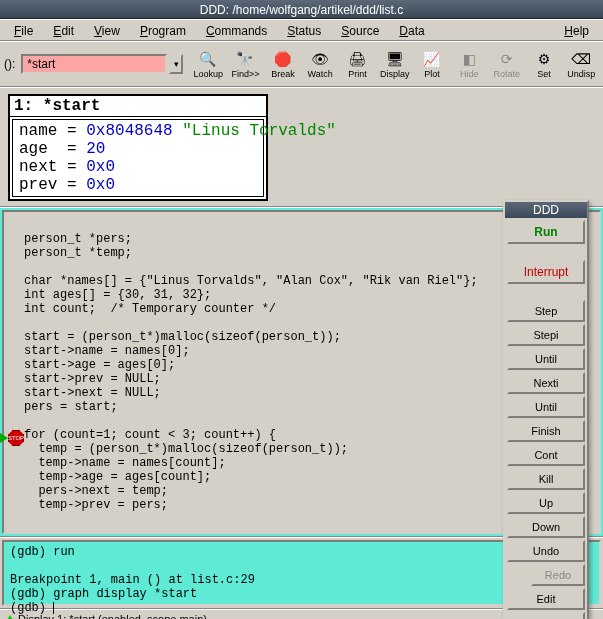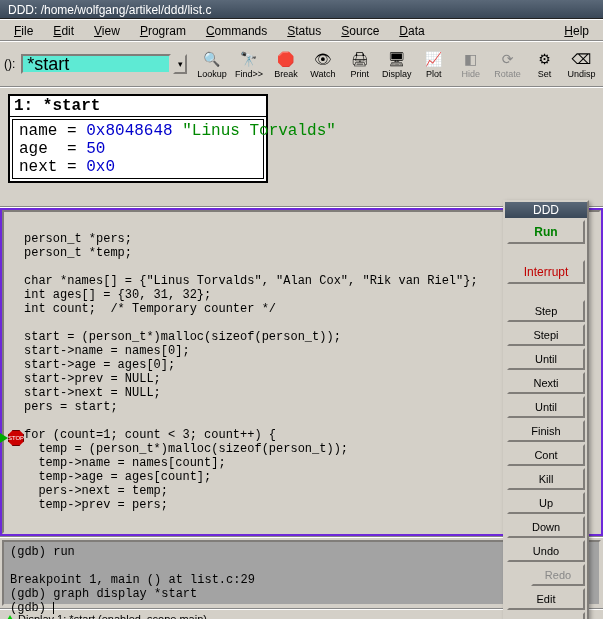--- a/index.html
+++ b/index.html
@@ -12,20 +12,21 @@
   overflow: hidden;
   color: #000;
 }
 .titlebar {
   background: linear-gradient(#5a6878, #3a4858);
   color: #fff;
   padding: 3px 8px;
   font-size: 12px;
   border-bottom: 1px solid #222;
   height: 19px;
+  text-align: center;
 }
 .menubar {
   background: #d4d0c8;
   border-top: 1px solid #fff;
   border-bottom: 1px solid #888;
   padding: 2px 4px;
   display: flex;
   height: 22px;
 }
 .menubar .menu-item {
@@ -42,24 +43,24 @@
   display: flex;
   align-items: center;
   gap: 2px;
   height: 46px;
 }
 .toolbar-label { margin-right: 4px; }
 .arg-input {
   width: 150px;
   height: 20px;
   border: 2px inset #d4d0c8;
-  background: #5eead4;
+  background: #fca5a5;
   padding: 1px 4px;
   font-family: inherit;
-  font-size: 18px;
+  font-size: 12px;
 }
 .dropdown-btn {
   width: 16px; height: 20px;
   border: 2px outset #d4d0c8;
   background: #d4d0c8;
   display: flex; align-items: center; justify-content: center;
   font-size: 9px;
 }
 .tool-btn {
   width: 42px;
@@ -108,21 +109,21 @@
   padding: 2px 6px;
   border: 1px solid #000;
   margin: 2px;
 }
 .display-body .row { white-space: pre; }
 .display-body .key { color: #000; }
 .display-body .val-ptr { color: #0000cc; }
 .display-body .val-str { color: #008800; }
 .display-body .val-num { color: #0000cc; }
 .source-pane {
-  background: #6d28d9;
+  background: #5eead4;
   height: 330px;
   border-top: 1px solid #fff;
   border-bottom: 1px solid #888;
   position: relative;
 }
 .source-inner {
   position: absolute;
   left: 2px; top: 2px; right: 2px; bottom: 2px;
   background: #d4d0c8;
   border: 2px inset #d4d0c8;
@@ -156,21 +157,21 @@
 .console-pane {
   background: #d4d0c8;
   height: 72px;
   border-top: 1px solid #fff;
   border-bottom: 1px solid #888;
   position: relative;
 }
 .console-inner {
   position: absolute;
   left: 2px; top: 2px; right: 2px; bottom: 2px;
-  background: #a3a3a3;
+  background: #5eead4;
   border: 2px inset #d4d0c8;
   padding: 3px 6px;
   font-family: "Courier New", monospace;
   font-size: 12px;
   white-space: pre;
 }
 .statusbar {
   background: #d4d0c8;
   border-top: 1px solid #fff;
   padding: 2px 6px;
@@ -300,22 +301,23 @@
       <span class="ico">⌫</span>
       <span>Undisp</span>
     </div>
 </div>
 
 <div class="data-pane">
   <div class="display-box">
     <div class="display-title">1: *start</div>
     <div class="display-body" id="display-body">
         <div class="row"><span class="key">name = </span><span class="val-ptr">0x8048648</span> <span class="val-str">"Linus Torvalds"</span></div>
-        <div class="row"><span class="key">age  = </span><span class="val-num">50</span></div>
+        <div class="row"><span class="key">age  = </span><span class="val-num">20</span></div>
         <div class="row"><span class="key">next = </span><span class="val-ptr">0x0</span></div>
+        <div class="row"><span class="key">prev = </span><span class="val-ptr">0x0</span></div>
       </div>
   </div>
 </div>
 
 <div class="source-pane">
   <div class="source-inner" id="source-inner">
 person_t *pers;
 person_t *temp;
 
 char *names[] = {"Linus Torvalds", "Alan Cox", "Rik van Riel"};

